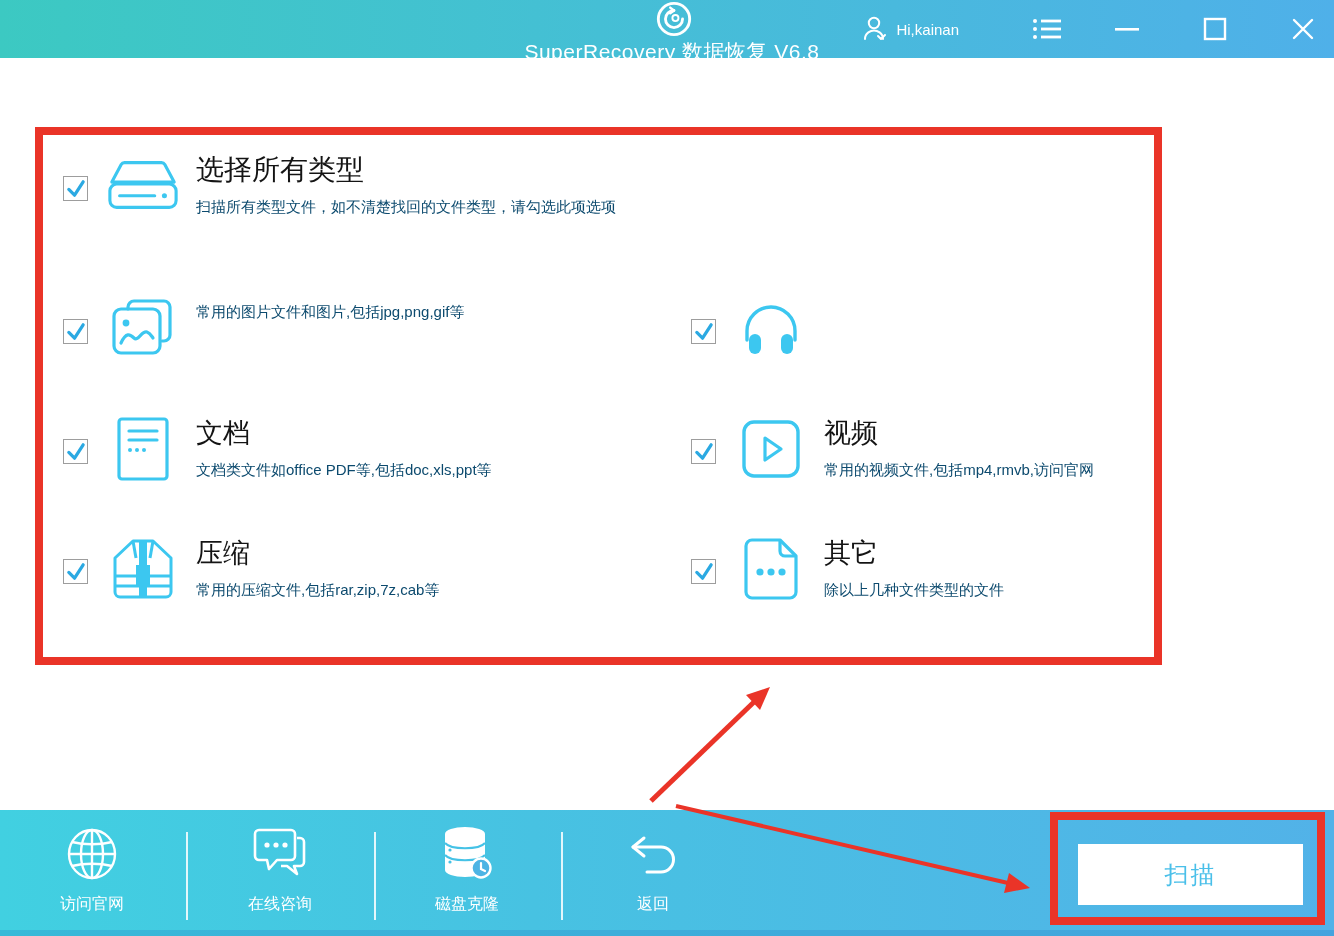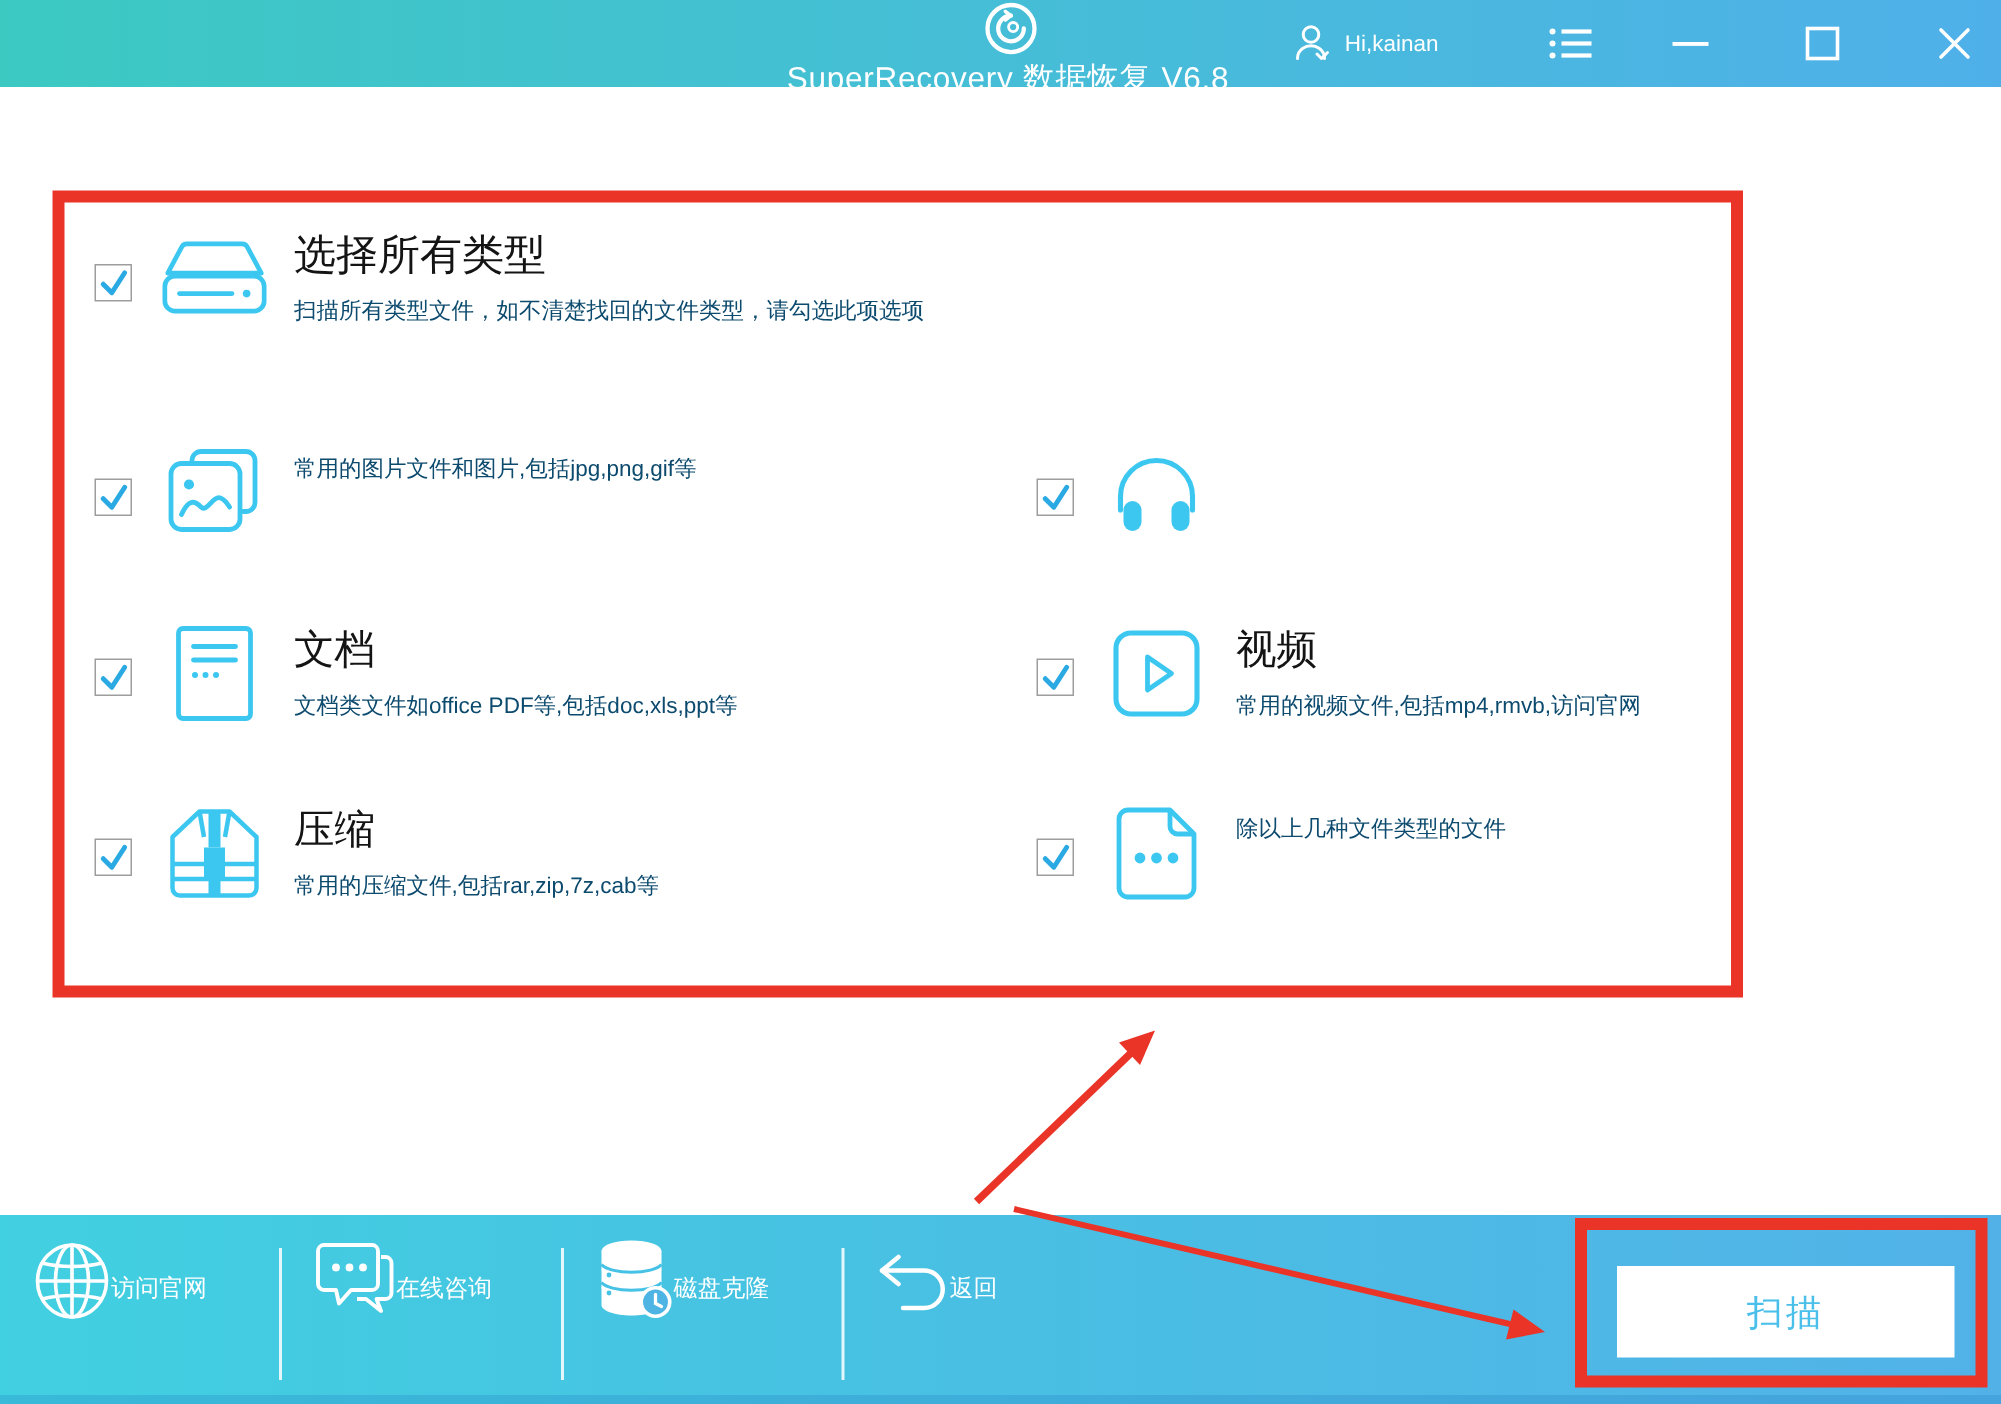--- a/index.html
+++ b/index.html
@@ -54,21 +54,21 @@
   
   .bottombar{
     position:absolute;left:0;top:810px;width:1334px;height:126px;
     background:linear-gradient(90deg,#41d0e1 0%,#47c2e2 40%,#52b2e8 100%);
   }
   .bottombar::after{
     content:"";position:absolute;left:0;bottom:0;width:100%;height:6px;
     background:rgba(30,120,190,0.25);
   }
   .nav-item{
-    position:absolute;top:824px;width:140px;display:flex;flex-direction:row;
+    position:absolute;top:824px;width:140px;display:flex;flex-direction:column;
     align-items:center;cursor:pointer;z-index:2;
   }
   .nav-icon{height:56px;display:flex;align-items:flex-end;justify-content:center;}
   .nav-label{margin-top:14px;font-size:16px;color:#fff;}
   .nav-sep{position:absolute;top:832px;width:2px;height:88px;background:rgba(255,255,255,0.85);z-index:2;}
   .scan-btn{
     position:absolute;left:1078px;top:844px;width:225px;height:61px;background:#ffffff;
     display:flex;align-items:center;justify-content:center;cursor:pointer;z-index:7;
   }
   .scan-btn span{font-size:24px;letter-spacing:2px;color:#49bfe9;}
@@ -259,20 +259,21 @@
   <span class="icon-wrap">
     <svg width="54" height="62" viewBox="0 0 54 62">
       <path d="M2 8 a6 6 0 0 1 6 -6 H36 L52 18 V54 a6 6 0 0 1 -6 6 H8 a6 6 0 0 1 -6 -6 Z" fill="none" stroke="#3cc7f0" stroke-width="3.2" stroke-linejoin="round"></path>
       <path d="M36 2 V13 a5 5 0 0 0 5 5 H52" fill="none" stroke="#3cc7f0" stroke-width="3.2" stroke-linejoin="round"></path>
       <circle cx="16" cy="34" r="3.6" fill="#3cc7f0"></circle>
         <circle cx="27" cy="34" r="3.6" fill="#3cc7f0"></circle>
         <circle cx="38" cy="34" r="3.6" fill="#3cc7f0"></circle>
     </svg>
   </span>
   <span class="text">
+    <span class="t-title">其它</span>
     <span class="t-desc">除以上几种文件类型的文件</span>
   </span>
 </div>
 
 <div class="bottombar"></div>
 
 <div class="nav-item" style="left:22px">
   <span class="nav-icon">
     <svg width="52" height="52" viewBox="0 0 52 52">
       <g fill="none" stroke="#ffffff" stroke-width="2.4">

